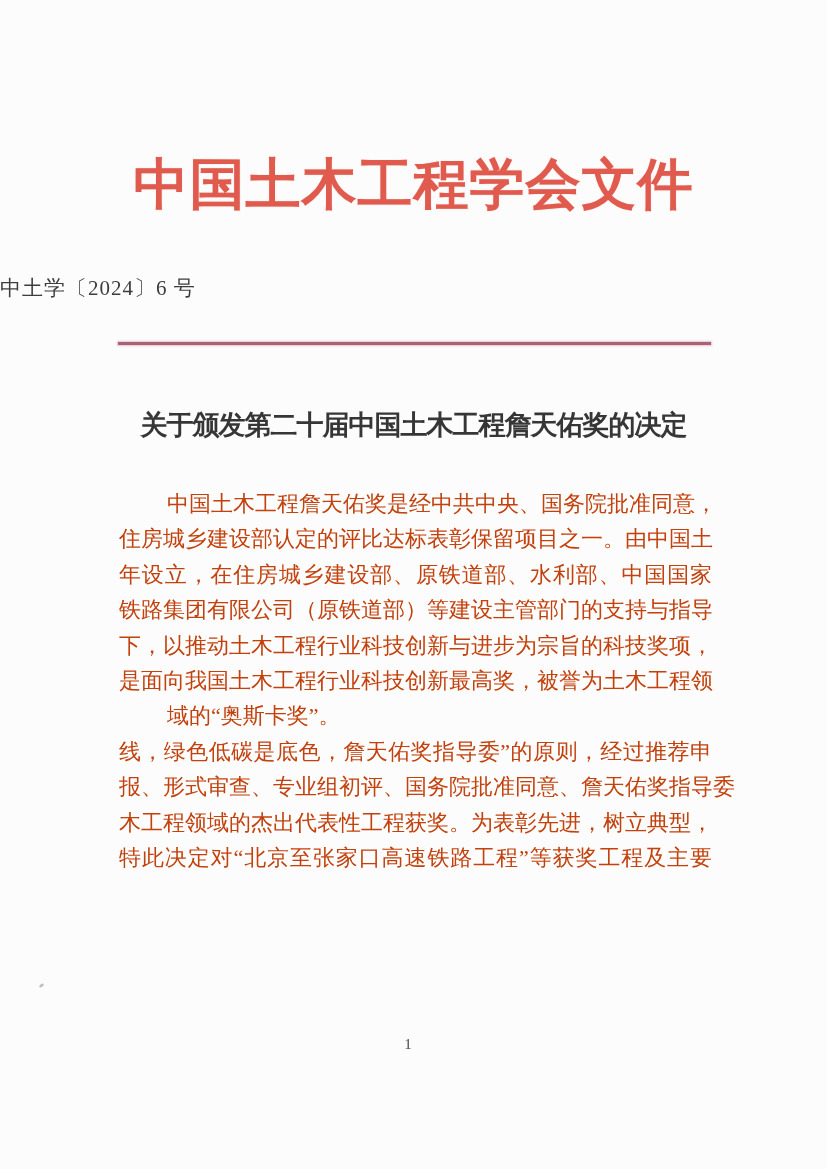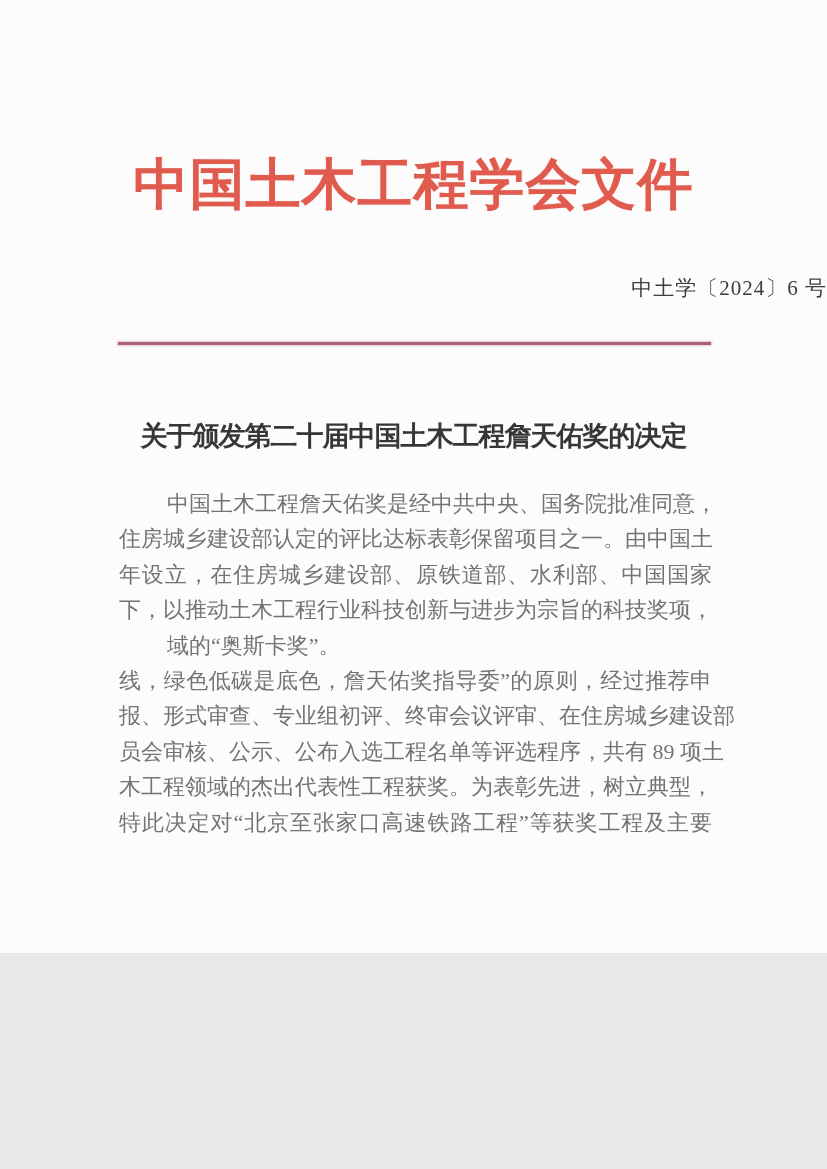--- a/index.html
+++ b/index.html
@@ -3,21 +3,21 @@
 <meta charset="utf-8">
 <style>
   html, body {
     margin: 0;
     padding: 0;
     background: #e9e9e9;
   }
   .page {
     position: relative;
     width: 827px;
-    height: 953px;
+    height: 1169px;
     margin: 0 auto;
     background: #fcfcfc;
     overflow: hidden;
     font-family: "Liberation Serif", "DejaVu Serif", serif;
   }
   .letterhead {
     position: absolute;
     top: 148px;
     left: 0;
     right: 0;
@@ -28,53 +28,53 @@
     font-weight: 700;
     color: #e05a4e;
     letter-spacing: 1px;
     text-shadow: 0 0 1px rgba(224, 90, 78, 0.45);
   }
   .doc-number {
     position: absolute;
     top: 274px;
     left: 0;
     right: 0;
-    text-align: right;
+    text-align: left;
     font-size: 21px;
     letter-spacing: 1px;
     color: #3d3d3d;
   }
   .divider {
     position: absolute;
     top: 342px;
     left: 118px;
     width: 593px;
     height: 3px;
     background: #a96174;
     box-shadow: 0 0 2px 1px rgba(197, 134, 152, 0.45);
   }
   .heading {
     position: absolute;
     top: 403px;
     left: 0;
     right: 0;
-    margin: 15px;
+    margin: 4px;
     text-align: center;
     font-size: 27px;
     letter-spacing: -1px;
     font-weight: 700;
     color: #363636;
   }
   .body-text {
     position: absolute;
     top: 486px;
     left: 119px;
     width: 593px;
     font-size: 22px;
-    color: #737373;
+    color: #c2410c;
   }
   .para {
     margin: 0;
   }
   .line {
     height: 35.4px;
     line-height: 35.4px;
     text-align: justify;
     text-align-last: justify;
     text-justify: inter-character;
@@ -121,28 +121,29 @@
   <div class="divider"></div>
 
   <h2 class="heading">关于颁发第二十届中国土木工程詹天佑奖的决定</h2>
 
   <div class="body-text">
 
     <div class="para">
       <div class="line first">中国土木工程詹天佑奖是经中共中央、国务院批准同意，</div>
       <div class="line">住房城乡建设部认定的评比达标表彰保留项目之一。由中国土</div>
       <div class="line">年设立，在住房城乡建设部、原铁道部、水利部、中国国家</div>
+      <div class="line">铁路集团有限公司（原铁道部）等建设主管部门的支持与指导</div>
       <div class="line">下，以推动土木工程行业科技创新与进步为宗旨的科技奖项，</div>
+      <div class="line">是面向我国土木工程行业科技创新最高奖，被誉为土木工程领</div>
       <div class="line last">域的“奥斯卡奖”。</div>
     </div>
 
     <div class="para">
       <div class="line">线，绿色低碳是底色，詹天佑奖指导委”的原则，经过推荐申</div>
-      <div class="line">报、形式审查、专业组初评、终审会议评审、在住房城乡建设部</div>
-      <div class="line">员会审核、公示、公布入选工程名单等评选程序，共有 89 项土</div>
+      <div class="line">报、形式审查、专业组初评、国务院批准同意、詹天佑奖指导委</div>
       <div class="line">木工程领域的杰出代表性工程获奖。为表彰先进，树立典型，</div>
       <div class="line">特此决定对“北京至张家口高速铁路工程”等获奖工程及主要</div>
     </div>
 
   </div>
 
   <div class="scan-speck"></div>
 
   <div class="page-number">1</div>
 

